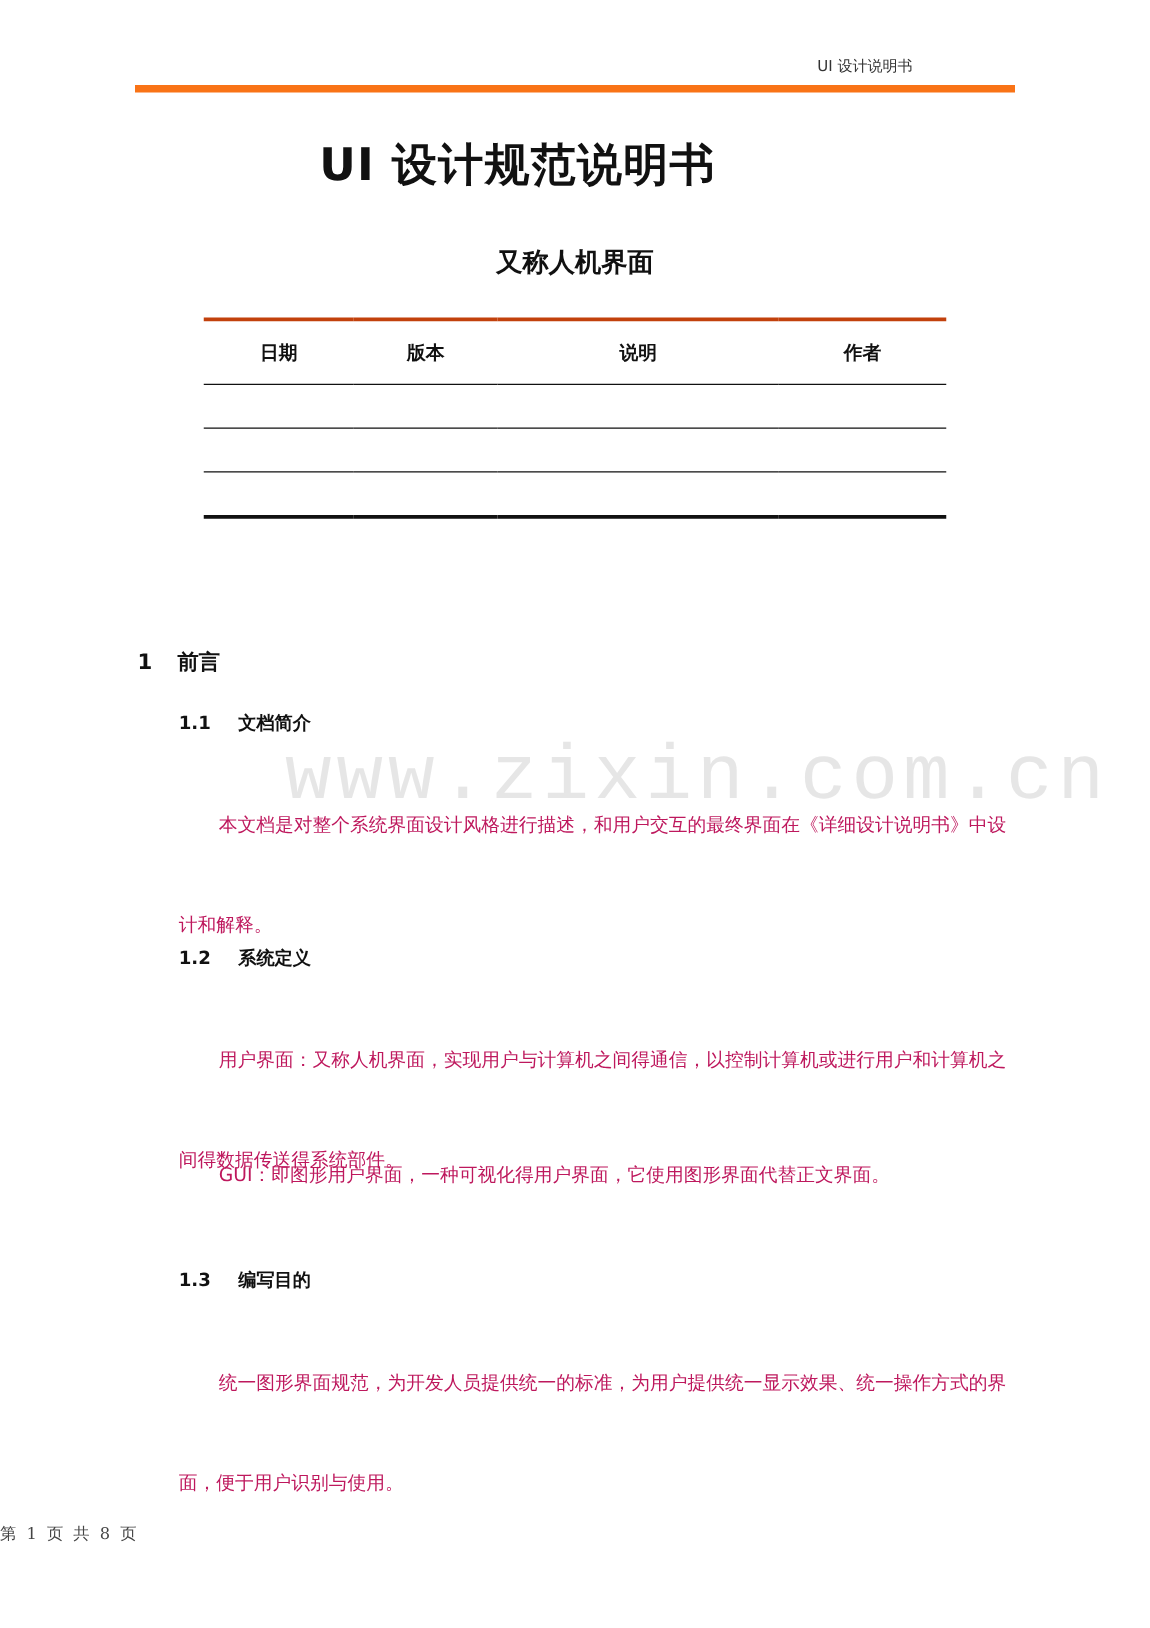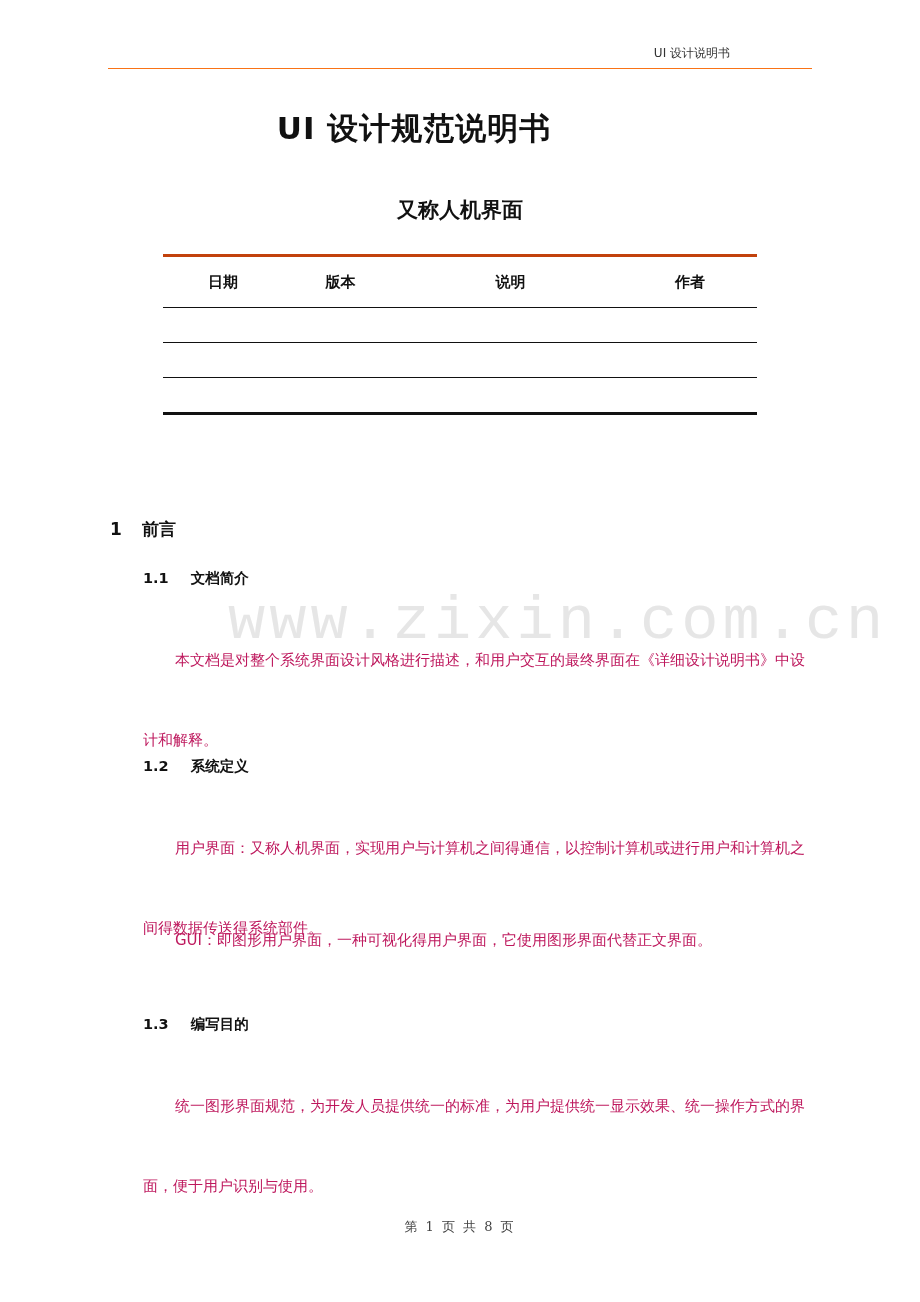--- a/index.html
+++ b/index.html
@@ -1,32 +1,32 @@
 <!DOCTYPE html>
 <html><head>
 <meta charset="utf-8">
 <style>
   html, body { margin: 0; padding: 0; background: #ffffff; }
   body { width: 920px; height: 1302px; position: relative; overflow: hidden;
          font-family: "DejaVu Sans", "Liberation Sans", sans-serif; color: #111; }
-  .page-header { position: absolute; left: 108px; top: 36px; width: 704px; height: 32px; border-bottom: 1px solid #f97316; }
+  .page-header { position: absolute; left: 108px; top: 36px; width: 704px; height: 32px; border-bottom: 6px solid #f97316; }
   .page-header .hdr-text { position: absolute; right: 82px; top: 9px; font-size: 12px; color: #333; }
-  .doc-title { position: absolute; left: 0; width: 828px; top: 108px; text-align: center; font-size: 31px; font-weight: bold; letter-spacing: 1px; }
+  .doc-title { position: absolute; left: 0; width: 828px; top: 108px; text-align: center; font-size: 36px; font-weight: bold; letter-spacing: 1px; }
   .rev-title { position: absolute; left: 0; width: 920px; top: 196px; text-align: center; font-size: 21px; font-weight: bold; }
   .rev-table { position: absolute; left: 163px; top: 254px; width: 594px; border-collapse: collapse; }
   .rev-table th { height: 50px; font-size: 15px; font-weight: bold; text-align: center; border-top: 3px solid #c2410c; border-bottom: 1.5px solid #111; padding: 0; }
   .rev-table td { height: 34px; border-bottom: 1.5px solid #111; padding: 0; }
   .rev-table tr.last td { border-bottom: 3px solid #111; }
   .h1 { position: absolute; left: 110px; top: 518px; font-size: 17px; font-weight: bold; }
   .h1 .num { display: inline-block; width: 32px; }
   .h2 { position: absolute; left: 143px; font-size: 14.5px; font-weight: bold; }
   .h2 .num { margin-right: 22px; }
   .para { position: absolute; left: 143px; width: 670px; font-size: 15px; line-height: 80px; text-indent: 32px; color: #be185d; }
   .watermark { position: absolute; left: 228px; top: 586px; font-size: 62px; color: rgba(200,200,200,0.45); letter-spacing: 4px; font-family: Liberation Mono, monospace; pointer-events: none; }
-  .footer { position: absolute; left: 0; width: 920px; top: 1218px; text-align: center; font-size: 13px; color: #444; font-family: "DejaVu Serif", serif; letter-spacing: 2px; }
+  .footer { position: absolute; left: 0; width: 920px; top: 1218px; text-align: left; font-size: 13px; color: #444; font-family: "DejaVu Serif", serif; letter-spacing: 2px; }
 </style>
 </head>
 <body>
 
 <div class="page-header">
   <span class="hdr-text">UI 设计说明书</span>
 </div>
 
 <div class="doc-title">UI 设计规范说明书</div>
 <div class="rev-title">又称人机界面</div>

